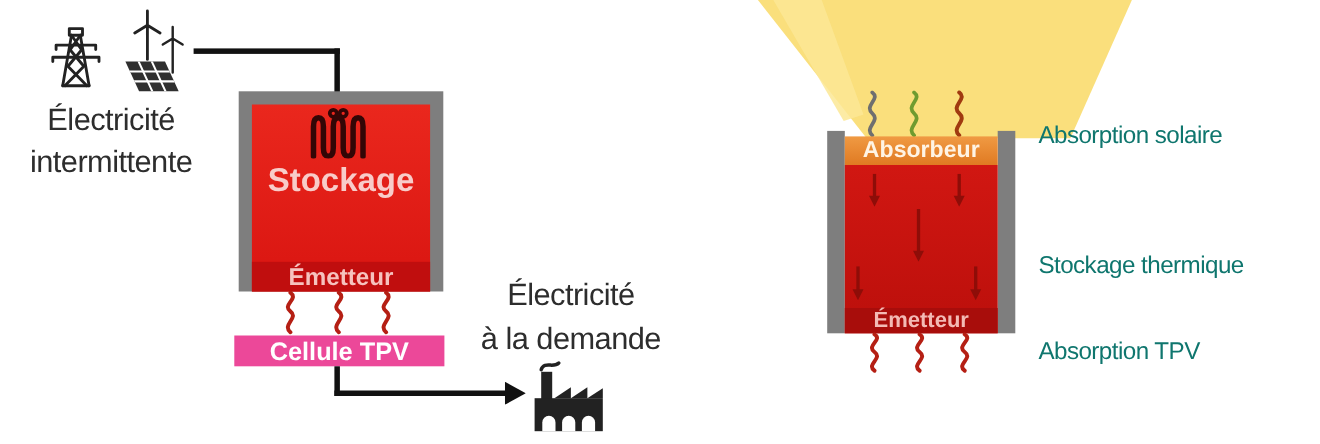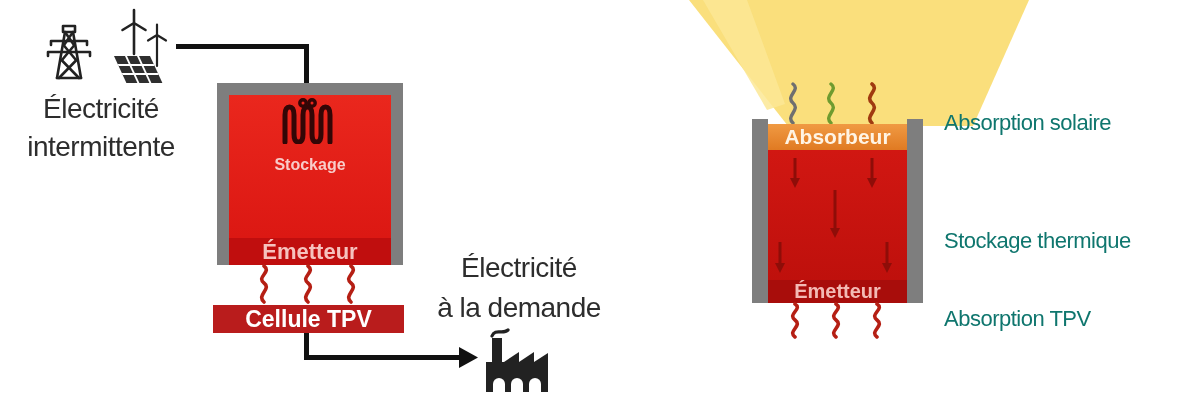--- a/index.html
+++ b/index.html
@@ -8,22 +8,22 @@
     font-family:"Liberation Sans", sans-serif;
   }
   .abs{position:absolute;}
   .lbl{color:#2d2d2d;text-align:center;line-height:38px;font-size:28px;font-weight:500;letter-spacing:-0.5px;}
   .ann{color:#0f766e;font-size:22px;font-weight:500;white-space:nowrap;letter-spacing:-0.5px;}
   .boxlbl{font-weight:bold;text-align:center;white-space:nowrap;}
   
   .frame-l{left:217px;top:83px;width:186px;height:182px;background:#7e7e7e;}
   .core-l{left:229px;top:95px;width:162px;height:170px;background:linear-gradient(#ea271d,#d91511);}
   .emit-l{left:229px;top:238px;width:162px;height:27px;background:#c00e0e;color:#f6c2be;font-size:22px;line-height:27px;}
-  .stor-l{left:229px;top:148px;width:162px;color:#f8ccc9;font-size:16px;line-height:33px;}
-  .cell-l{left:213px;top:305px;width:191px;height:28px;background:#b91c1c;color:#ffffff;font-size:23px;line-height:28px;}
+  .stor-l{left:229px;top:148px;width:162px;color:#f8ccc9;font-size:30px;line-height:33px;}
+  .cell-l{left:213px;top:305px;width:191px;height:28px;background:#ec4899;color:#ffffff;font-size:23px;line-height:28px;}
   .wire{background:#111;}
   
   .wall{top:119px;width:16px;height:184px;background:#7e7e7e;}
   .abs-bar{left:768px;top:124px;width:139px;height:26px;background:linear-gradient(#f09a43,#e07a22);color:#fff4e4;font-size:21px;line-height:26px;}
   .core-r{left:768px;top:150px;width:139px;height:153px;background:linear-gradient(#d11712,#bb0f0b);}
   .emit-r{left:768px;top:280px;width:139px;height:23px;background:#a80d0b;color:#f3bab5;font-size:20px;line-height:23px;}
 </style>
 </head>
 <body>
 

